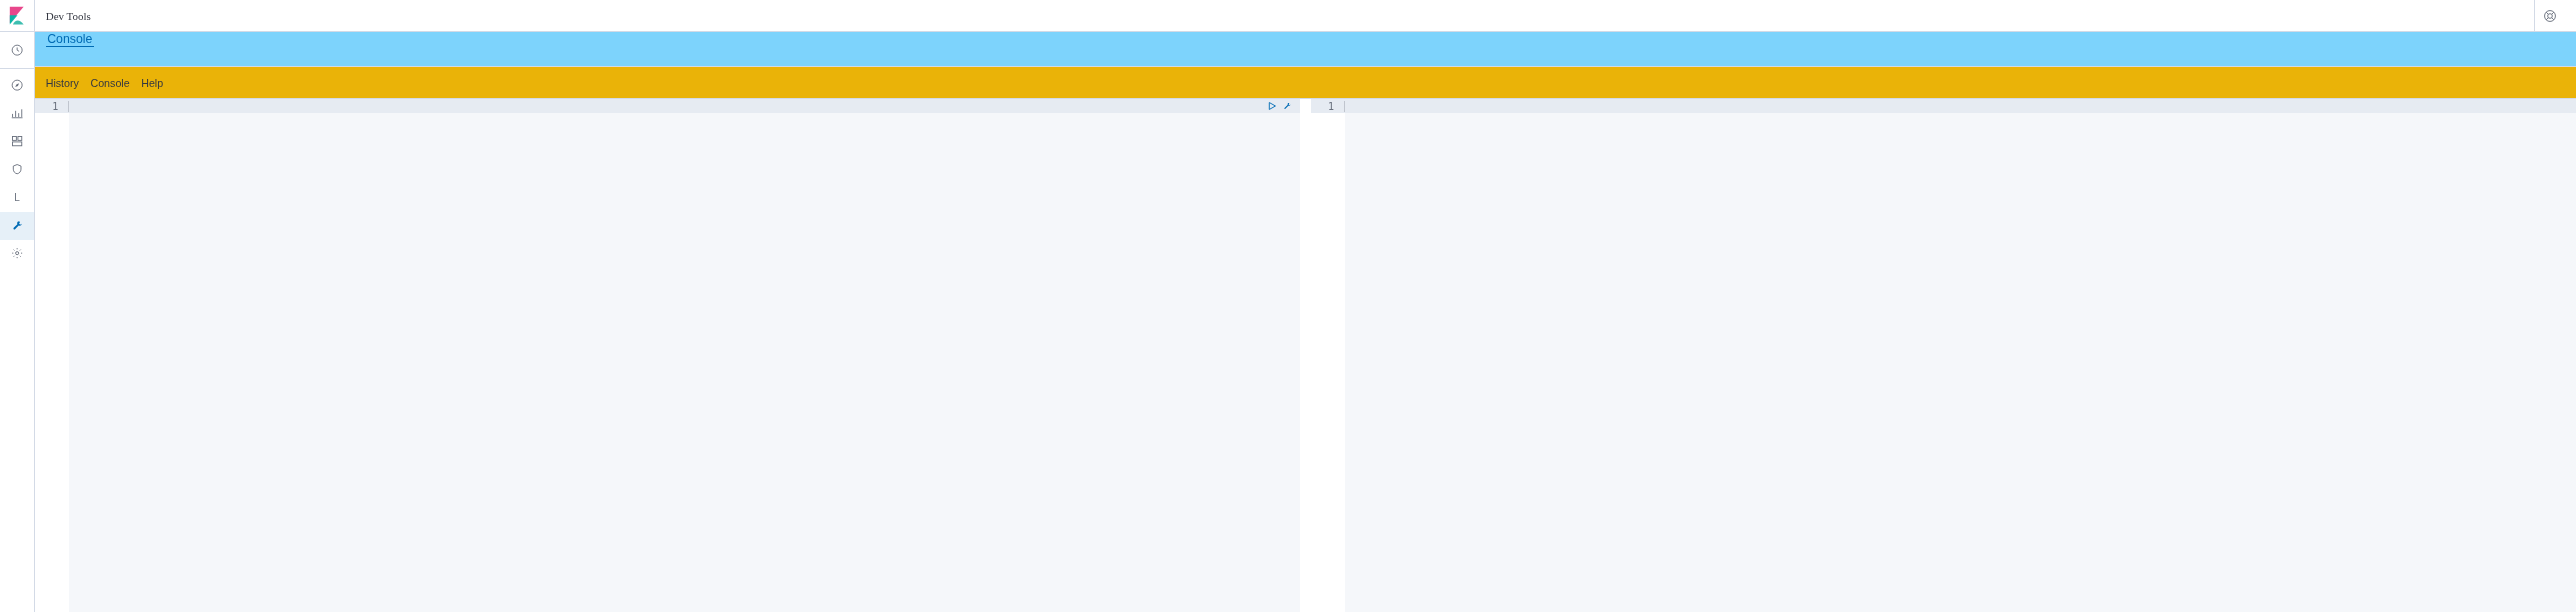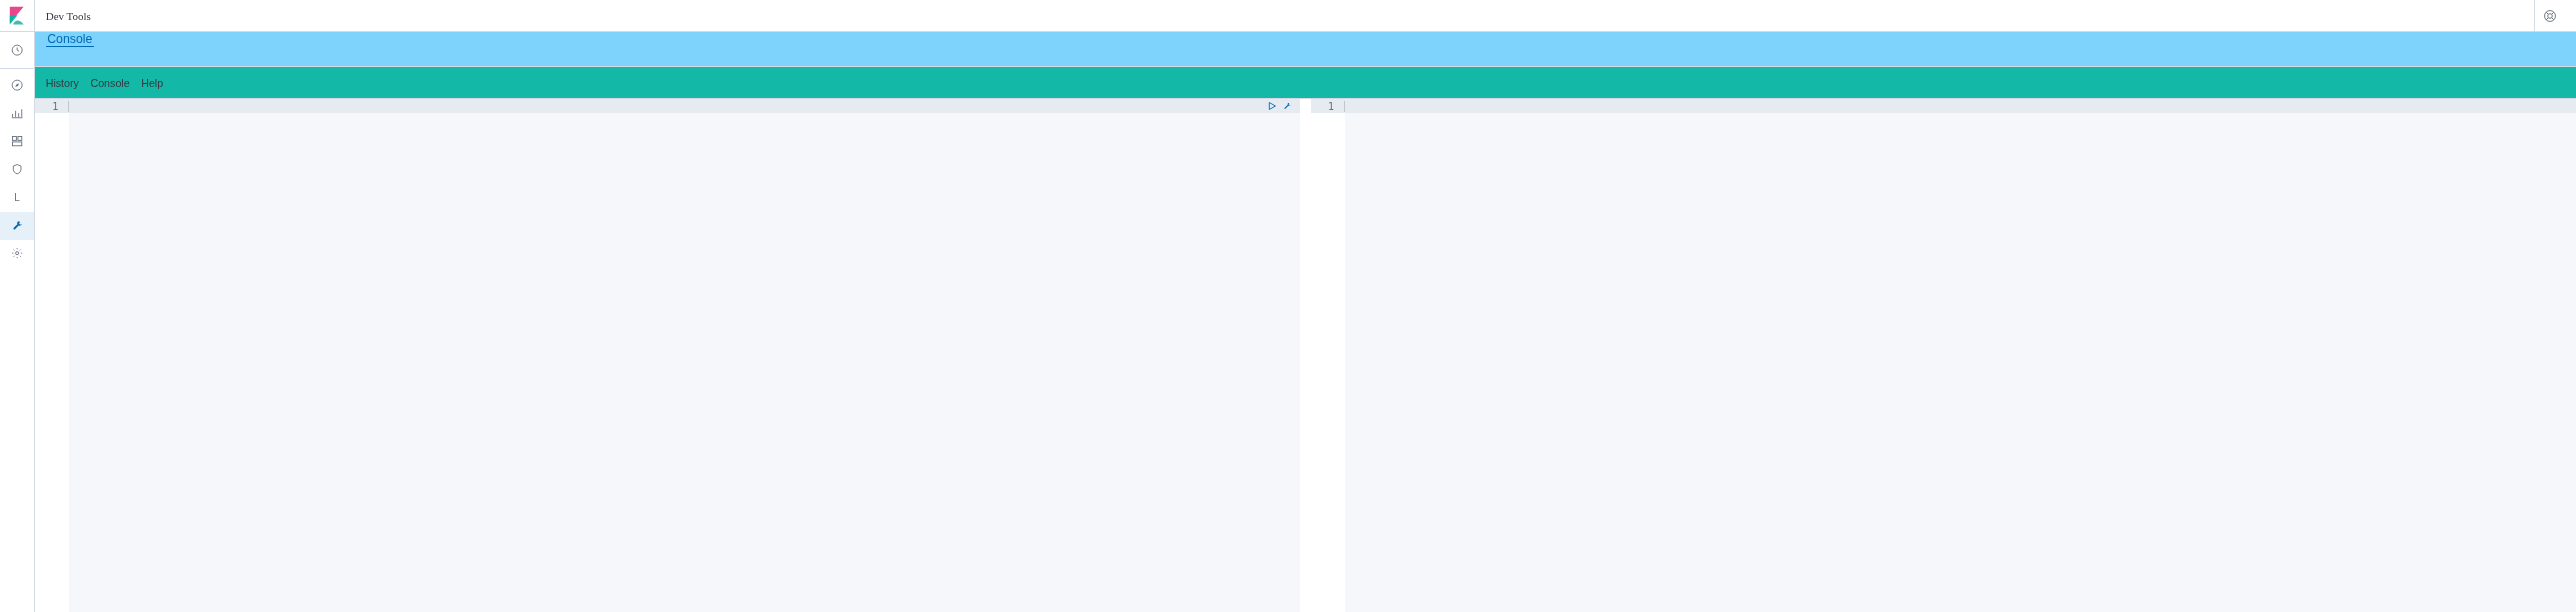--- a/index.html
+++ b/index.html
@@ -106,21 +106,21 @@
       border-bottom: 1.5px solid transparent;
       margin-right: 15.3px;
     }
     .tab.active {
       border-bottom-color: #006bb4;
       color: #006bb4;
     }
     
     .toolbar {
       height: 32px;
-      background: #14b8a6;
+      background: #eab308;
       border-bottom: 0.8px solid #d3dae6;
       display: flex;
       align-items: center;
       padding-left: 10.7px;
       gap: 11.5px;
     }
     .toolbar-btn {
       font-size: 10.7px;
       color: #343741;
       cursor: pointer;

